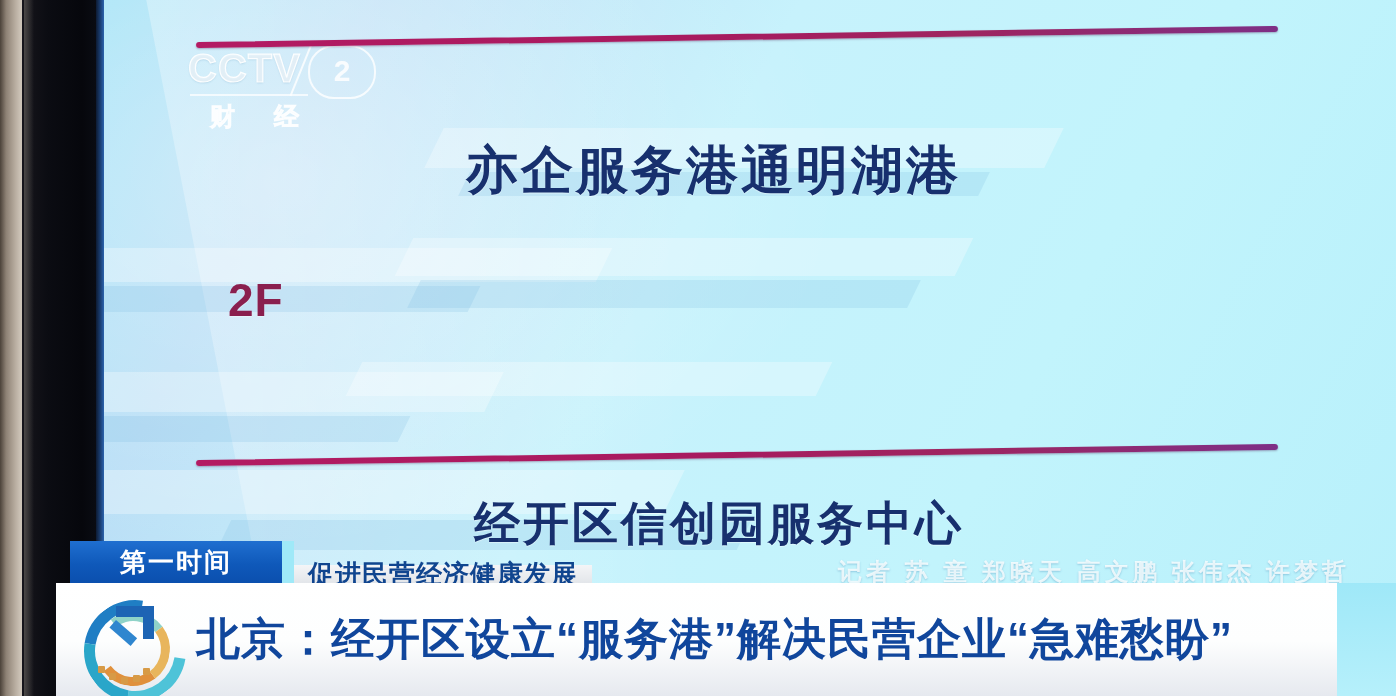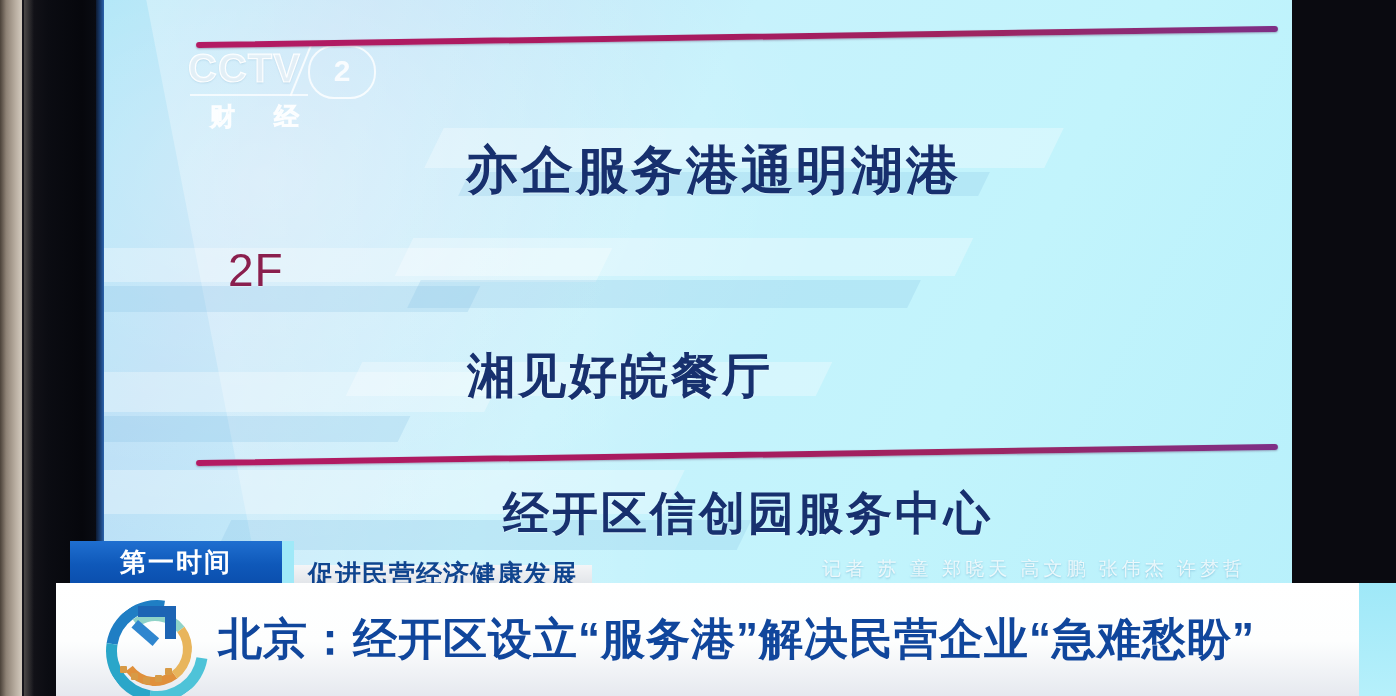--- a/index.html
+++ b/index.html
@@ -43,21 +43,21 @@
     position: absolute;
     left: 96px; top: 0;
     width: 8px; height: 696px;
     background: linear-gradient(90deg, #0d1b33 0%, #1a3f74 55%, #2b63ad 100%);
   }
 
   
   .panel {
     position: absolute;
     left: 104px; top: 0;
-    width: 1188px; height: 696px;
+    width: 1292px; height: 696px;
     overflow: hidden;
     background:
       radial-gradient(ellipse 900px 620px at 14% 26%, rgba(255,255,255,.34), rgba(255,255,255,0) 62%),
       linear-gradient(118deg, #a7e4f7 0%, #badff6 16%, #c7f2fc 42%, #c2f4fc 68%, #b7f0fb 100%);
   }
 
   
   .chev {
     position: absolute;
     background: rgba(255,255,255,.30);
@@ -141,32 +141,33 @@
     position: absolute;
     color: #17306e;
     font-weight: bold;
     white-space: nowrap;
     font-family: Liberation Serif, serif;
     text-shadow: 0 1px 1px rgba(255,255,255,.45);
   }
   .sign-floor {
     position: absolute;
     color: #8a1f4e;
-    font-weight: normal;
+    font-weight: bold;
     font-size: 46px;
     letter-spacing: 1px;
     text-shadow: 0 1px 1px rgba(255,255,255,.4);
+    margin-top: 30px;
   }
 
   
   .credits {
     position: absolute;
     right: 46px; top: 556px;
-    font-size: 19px;
-    font-weight: normal;
+    font-size: 24px;
+    font-weight: bold;
     letter-spacing: 4px;
     color: rgba(255,255,255,.78);
     text-shadow: 0 1px 2px rgba(80,150,190,.45);
     white-space: nowrap;
   }
 
   
   .ticker {
     position: absolute;
     left: 70px; top: 541px;
@@ -203,21 +204,20 @@
   }
 
   
   .headline-bar {
     position: absolute;
     left: 56px; top: 583px;
     width: 1281px; height: 113px;
     background: linear-gradient(180deg,#ffffff 0%, #fdfefe 52%, #e6e9ef 100%);
     display: flex;
     align-items: center;
-    padding-left: 22px;
   }
   .headline-accent {
     position: absolute;
     left: 56px; top: 583px;
     width: 1281px; height: 3px;
     background: linear-gradient(90deg,#0d52b0 0%, #2f7fd6 40%, #cfd6de 60%, #e9ecf1 100%);
   }
 
   
   .brand-logo {
@@ -328,23 +328,22 @@
       <div class="cctv-sub">财 经</div>
     </div>
 
     <div class="rule" style="left:92px; top:34px; width:1082px; transform:rotate(-0.85deg);"></div>
     <div class="rule" style="left:92px; top:452px; width:1082px; transform:rotate(-0.85deg);"></div>
 
     <div class="sign-txt" style="left:362px; top:136px; font-size:52px; letter-spacing:3px;">亦企服务港通明湖港</div>
 
     <div class="sign-floor" style="left:124px; top:243px;">2F</div>
 
-    <div class="sign-txt" style="left:363px; top:344px; font-size:48px; letter-spacing:3px;">湘见好皖餐厅</div>
-
-    <div class="sign-txt" style="left:370px; top:483px; font-size:46px; letter-spacing:3px;margin-left:29px;">经开区信创园服务中心</div>
+
+    <div class="sign-txt" style="left:370px; top:493px; font-size:46px; letter-spacing:3px;">经开区信创园服务中心</div>
 
     <div class="sign-txt" style="left:505px; top:558px; font-size:46px; letter-spacing:3px; color:#17306e; overflow:hidden;">&nbsp;</div>
 
     <div class="credits">记者 苏 童 郑晓天 高文鹏 张伟杰 许梦哲</div>
   </div>
 
   <div class="ticker">
     <div class="ticker-prog">第一时间</div>
     <div class="ticker-gap"></div>
     <div class="ticker-topic">促进民营经济健康发展</div>

